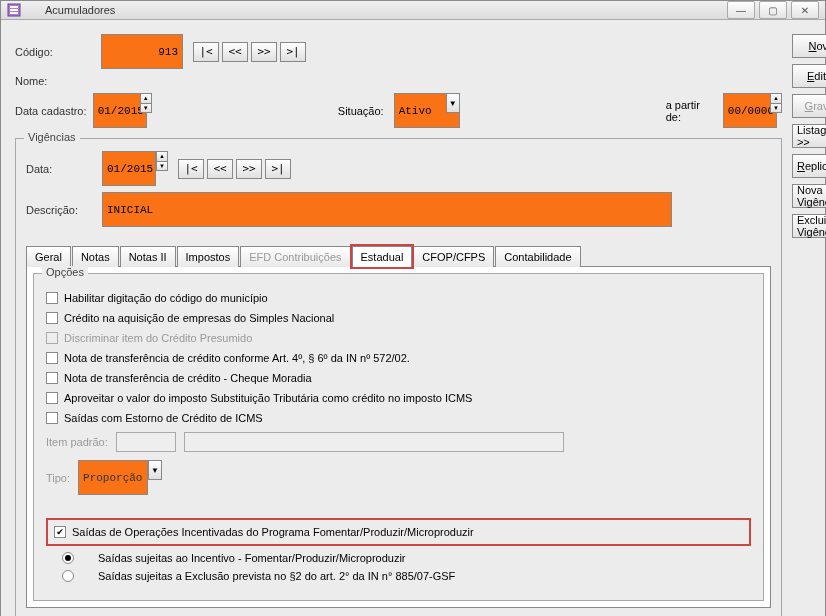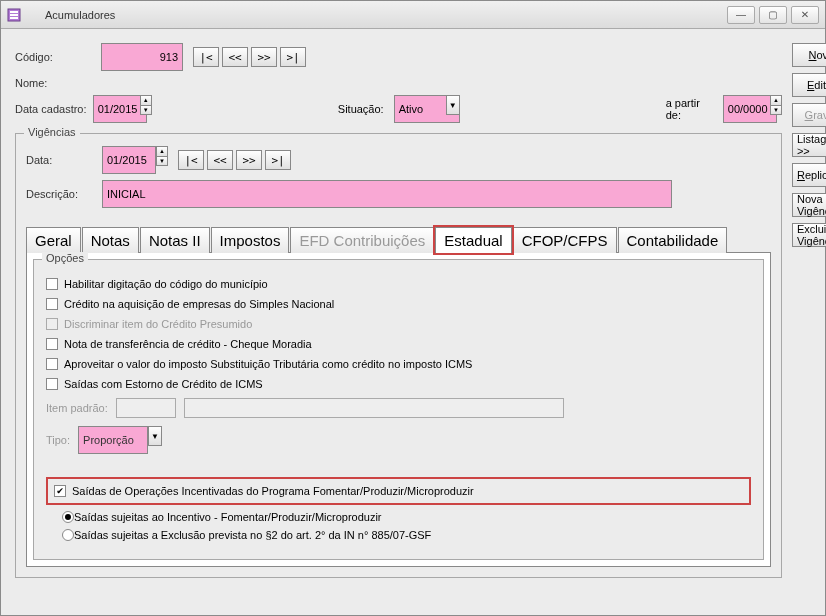--- a/index.html
+++ b/index.html
@@ -12,41 +12,41 @@
   .win-buttons { display: flex; gap: 4px; }
   .win-btn { width: 28px; height: 18px; border: 1px solid #aaa; background: linear-gradient(#fefefe,#e4e4e4); font-size: 10px; display: flex; align-items: center; justify-content: center; color: #555; border-radius: 2px; }
   .client { flex: 1; padding: 14px 14px 14px 14px; background: #ececec; position: relative; display: flex; }
   .main-area { flex: 1; display: flex; flex-direction: column; }
   .side-buttons { width: 96px; display: flex; flex-direction: column; gap: 6px; margin-left: 10px; }
   .side-buttons .btn { height: 24px; border: 1px solid #888; background: linear-gradient(#fefefe,#e2e2e2); display: flex; align-items: center; justify-content: center; font-size: 11px; padding: 0 4px; }
   .side-buttons .btn.disabled { color: #999; }
   .btn .accel { text-decoration: underline; }
   .form-row { display: flex; align-items: center; margin-bottom: 6px; gap: 6px; }
   .form-row .lbl { width: 80px; color: #333; }
-  .input { background: #f9a8d4; border: 1px solid #888; height: 28px; padding: 0 4px; display: flex; align-items: center; }
+  .input { background: #f97316; border: 1px solid #888; height: 35px; padding: 0 4px; display: flex; align-items: center; font-family: Liberation Mono, monospace; }
   .input-sm { width: 82px; text-align: right; justify-content: flex-end; }
   .input-name { width: 596px; }
   .navset { display: flex; gap: 3px; margin-left: 4px; }
   .navbtn { width: 26px; height: 20px; border: 1px solid #888; background: linear-gradient(#fefefe,#e0e0e0); display: flex; align-items: center; justify-content: center; font-family: monospace; font-size: 11px; }
   .spin { position: relative; width: 66px; }
   .spin .input { width: 54px; }
   .spin .spinbtns { position: absolute; right: 0; top: 0; width: 12px; height: 20px; display: flex; flex-direction: column; }
   .spin .spinbtns div { flex:1; border: 1px solid #888; background: linear-gradient(#fefefe,#e0e0e0); font-size: 6px; display: flex; align-items:center; justify-content:center;}
   .spin .spinbtns div:first-child { border-bottom: 0; }
   .dropdown { position: relative; }
   .dropdown .input { width: 66px; }
   .dropdown .dd-btn { position: absolute; right: 0; top:0; width: 14px; height: 20px; border:1px solid #888; background: linear-gradient(#fefefe,#e0e0e0); display:flex; align-items:center; justify-content:center; font-size:8px;}
   .row-situacao .lbl2 { margin-left: 180px; margin-right: 4px; }
   .row-situacao .lbl3 { margin-left: 200px; margin-right: 4px; }
   .fieldset { border: 1px solid #a8a8a8; margin-top: 4px; padding: 12px 10px 10px 10px; position: relative; }
   .fieldset .legend { position: absolute; top: -8px; left: 8px; background: #ececec; padding: 0 4px; font-size: 11px; color: #444; }
   .vig .form-row .lbl { width: 70px; }
   .desc-input { width: 570px; }
   .tabs { display: flex; margin-top: 12px; position: relative; top: 1px; }
-  .tab { padding: 4px 8px; border: 1px solid #888; border-bottom: none; background: linear-gradient(#fff,#e8e8e8); margin-right: 1px; font-size: 15px; }
+  .tab { padding: 4px 8px; border: 1px solid #888; border-bottom: none; background: linear-gradient(#fff,#e8e8e8); margin-right: 1px; font-size: 11px; }
   .tab.active { background: #fff; position: relative; z-index: 2; }
   .tab.disabled { color: #999; }
   .tab-highlight { outline: 2px solid #c44; outline-offset: 0; }
   .tab-body { border: 1px solid #888; background: #fff; padding: 6px; flex:1; display:flex; flex-direction:column; }
   .opt-frame { border: 1px solid #a8a8a8; position: relative; padding: 10px 12px 12px 12px; background: #ececec; flex:1;}
   .opt-frame .legend { position: absolute; top: -8px; left: 8px; background: #ececec; padding: 0 4px; font-size: 11px; color: #444; }
   .opt-row { display: flex; align-items: center; gap: 6px; margin: 8px 0; }
   .chk { width: 12px; height: 12px; border: 1px solid #888; background: #fff; display:flex; align-items:center; justify-content:center; font-size:9px; line-height:9px;}
   .chk.checked::after { content: "✔"; font-size: 9px; color: #000; }
   .opt-row.disabled { color: #999; }
@@ -54,21 +54,21 @@
   .item-padrao { display:flex; align-items:center; gap: 8px; margin: 8px 0; }
   .item-padrao .lbl { color: #999; }
   .item-padrao .f1 { width: 60px; height: 20px; border:1px solid #aaa; background:#eee;}
   .item-padrao .f2 { width: 380px; height: 20px; border:1px solid #aaa; background:#eee;}
   .tipo-row { display:flex; align-items:center; gap: 8px; margin: 4px 0 23px 0; }
   .tipo-row .lbl { color: #999; }
   .tipo-dd { width: 84px; position: relative;}
   .tipo-dd .input { width: 70px; color: #333; }
   .tipo-dd .dd-btn { position:absolute; right:0; top:0; width:14px; height:20px; border:1px solid #888; background:linear-gradient(#fefefe,#e0e0e0); display:flex; align-items:center; justify-content:center; font-size:8px;}
   .highlight-box { border: 2px solid #c44; padding: 4px 6px; margin: 4px 0; }
-  .radio-row { display:flex; align-items:center; gap: 0; margin: 6px 0 6px 16px; }
+  .radio-row { display:flex; align-items:center; gap: 24px; margin: 6px 0 6px 16px; }
   .radio { width:12px; height:12px; border:1px solid #888; border-radius:50%; background:#fff; display:flex; align-items:center; justify-content:center;}
   .radio.checked::after { content:""; width:6px; height:6px; border-radius:50%; background:#000;}
   .tab-container { flex:1; display:flex; flex-direction:column; }
 </style>
 </head>
 <body>
 
 <div class="window">
   <div class="titlebar">
     <div class="titlebar-left">
@@ -176,20 +176,24 @@
               <div class="opt-row">
                   <div class="chk"></div>
                   <span>Crédito na aquisição de empresas do Simples Nacional</span>
                 </div>
               <div class="opt-row disabled">
                   <div class="chk"></div>
                   <span>Discriminar item do Crédito Presumido</span>
                 </div>
               <div class="opt-row">
                   <div class="chk"></div>
+                  <span>Nota de transferência de crédito conforme Art. 4º, § 6º da IN nº 572/02.</span>
+                </div>
+              <div class="opt-row">
+                  <div class="chk"></div>
                   <span>Nota de transferência de crédito - Cheque Moradia</span>
                 </div>
               <div class="opt-row">
                   <div class="chk"></div>
                   <span>Aproveitar o valor do imposto Substituição Tributária como crédito no imposto ICMS</span>
                 </div>
               <div class="opt-row">
                   <div class="chk"></div>
                   <span>Saídas com Estorno de Crédito de ICMS</span>
                 </div>

